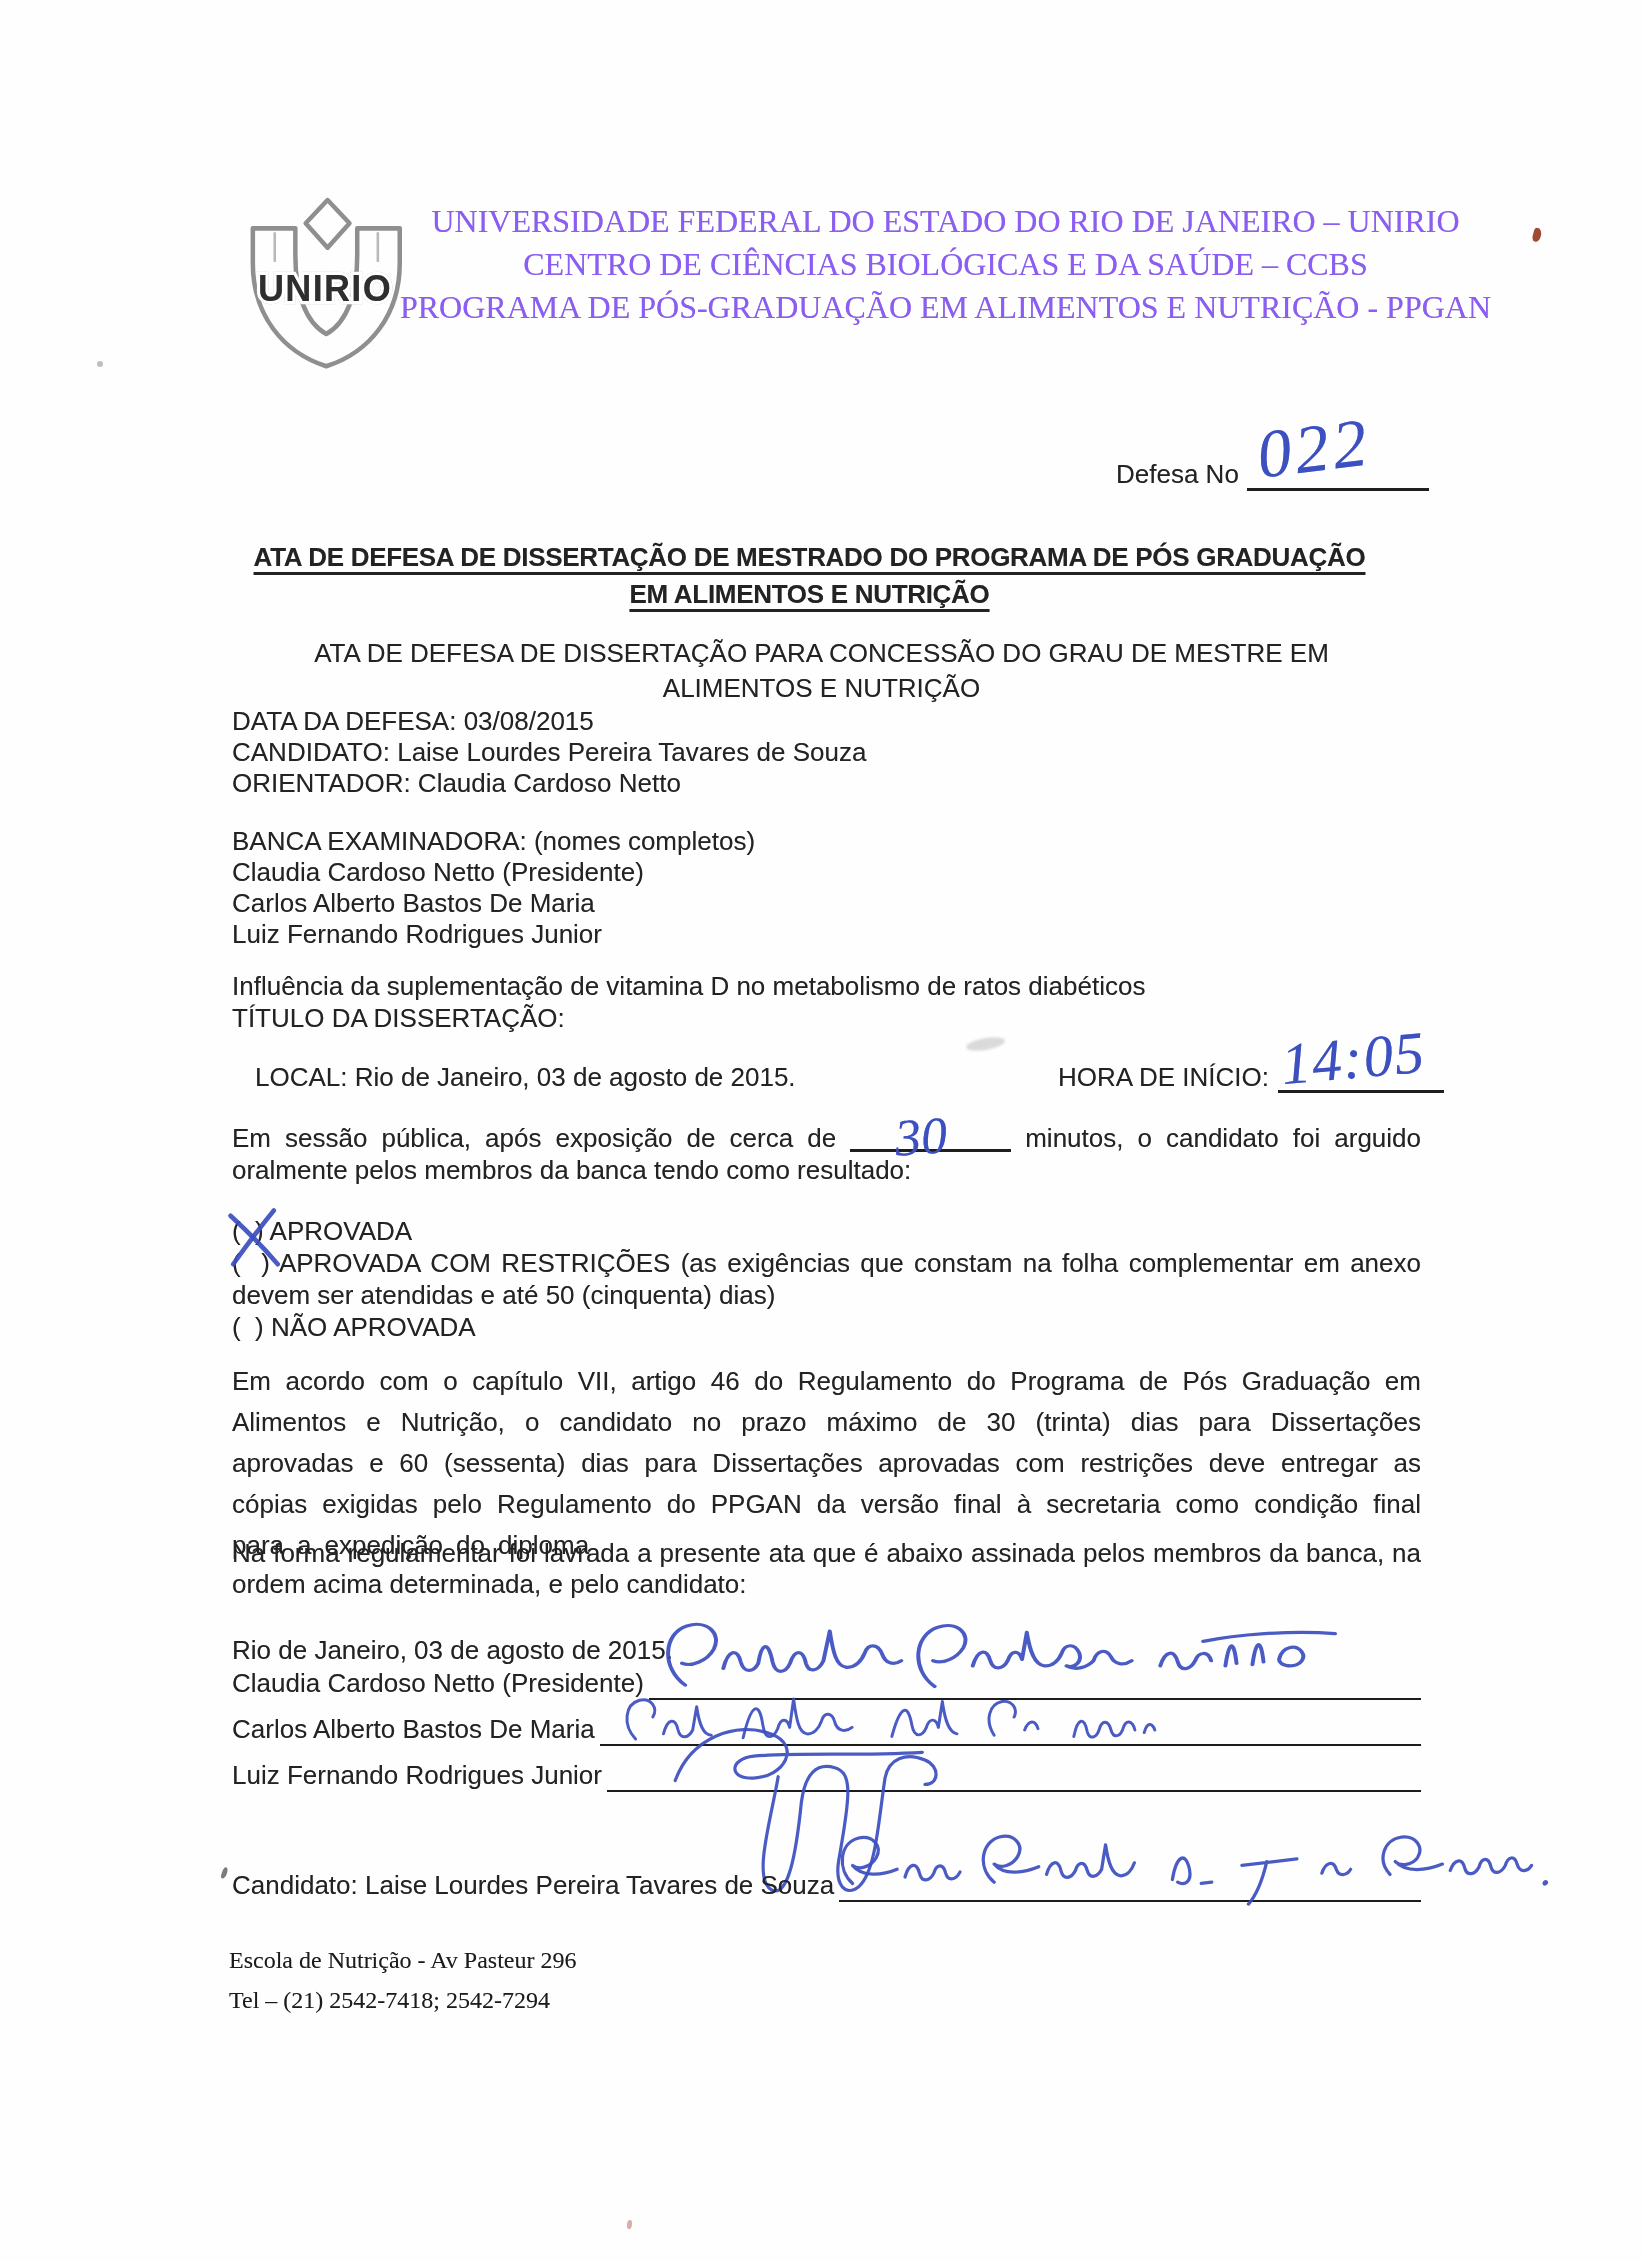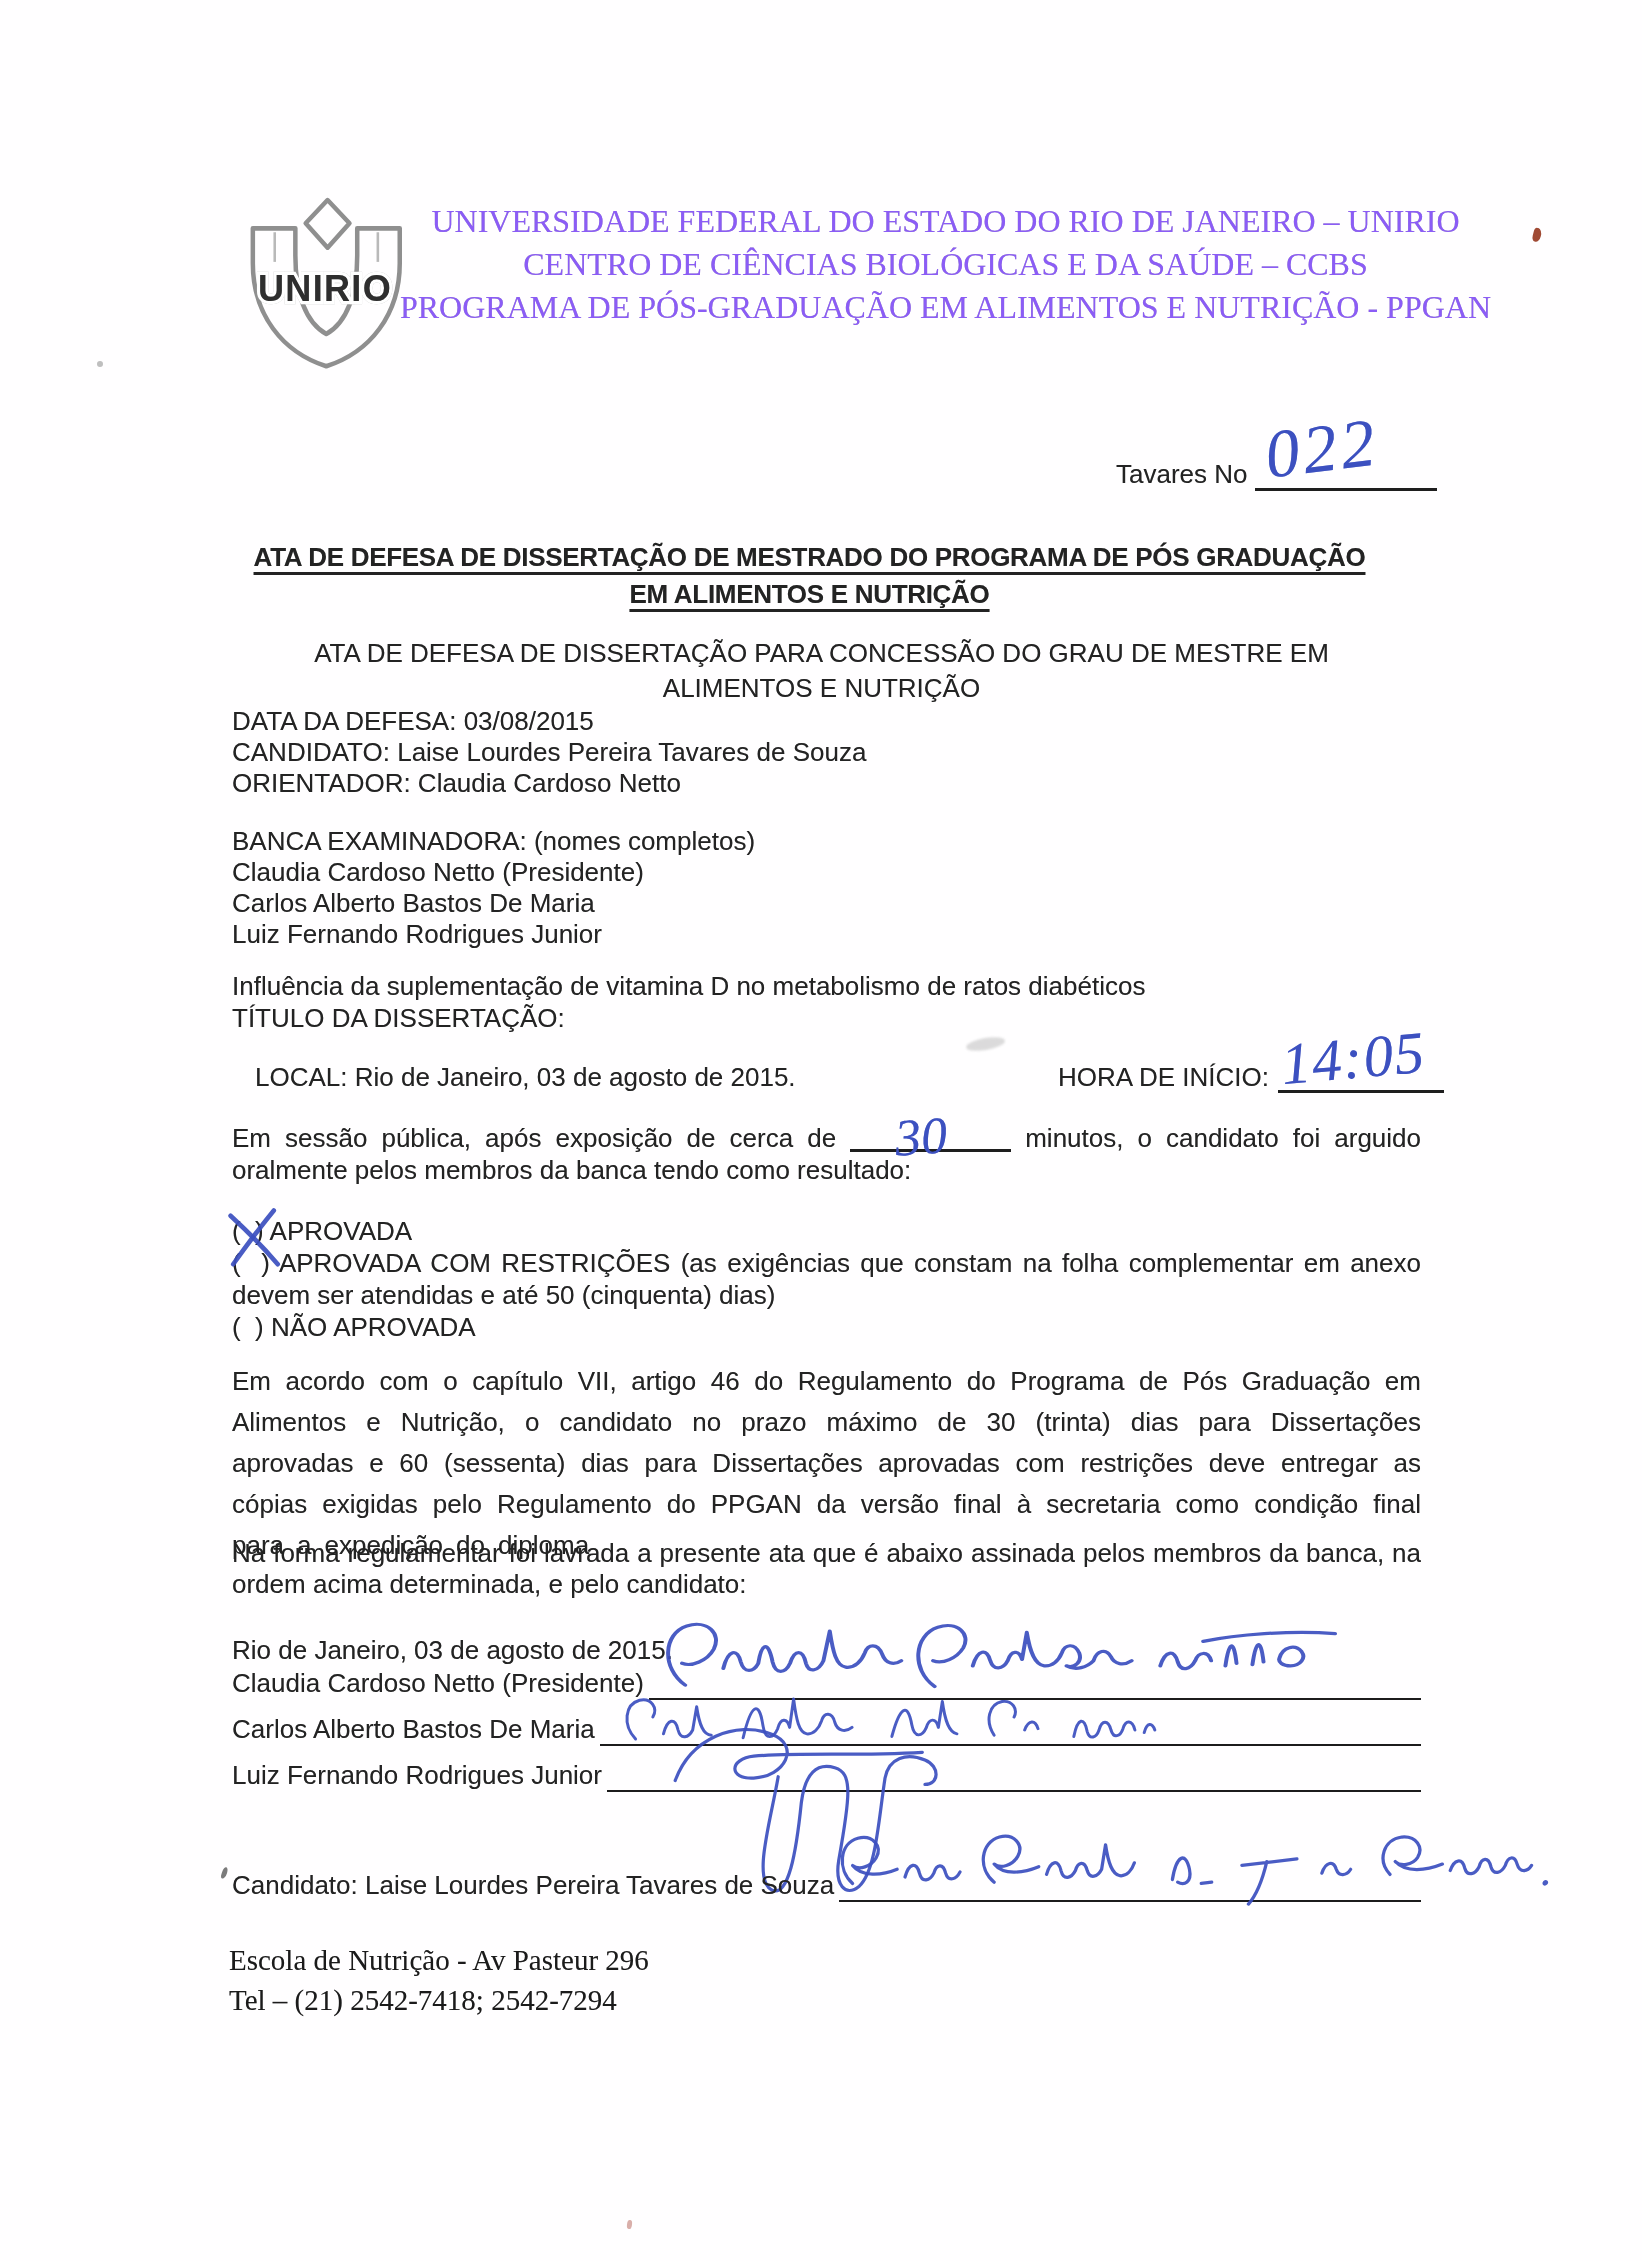--- a/index.html
+++ b/index.html
@@ -50,21 +50,21 @@
   .rio{left:232px;top:1635px;width:1189px;}
   
   .sigs{left:232px;top:1654px;width:1189px;}
   .sigrow{display:flex;align-items:flex-end;height:46px;position:relative;}
   .siglabel{white-space:nowrap;padding-bottom:1.3px;}
   .sline{flex:1;border-bottom:2.6px solid #1c1c1c;height:6.4px;margin-left:5.2px;position:relative;}
   .sline svg{position:absolute;overflow:visible;}
   .candrow{left:232px;top:1853px;width:1189px;display:flex;align-items:flex-end;height:49px;}
   .ink path{fill:none;stroke:#3c50c0;stroke-linecap:round;stroke-linejoin:round;opacity:.93;}
   
-  .footer{left:229px;top:1940px;font-family:"Liberation Serif",serif;font-size:29px;
+  .footer{left:229px;top:1940px;font-family:"Liberation Serif",serif;font-size:24px;
           line-height:40px;color:#1b1b1b;}
   
   .speck{position:absolute;border-radius:50%;}
   .sr{position:absolute;width:0.6px;height:0.6px;overflow:hidden;clip:rect(0 0 0 0);white-space:nowrap;}
 </style>
 </head>
 <body>
 
 <div class="page">
 
@@ -81,21 +81,21 @@
   <div class="abs hdr-text">
     <div>UNIVERSIDADE FEDERAL DO ESTADO DO RIO DE JANEIRO – UNIRIO</div>
     <div>CENTRO DE CIÊNCIAS BIOLÓGICAS E DA SAÚDE – CCBS</div>
     <div>PROGRAMA DE PÓS-GRADUAÇÃO EM ALIMENTOS E NUTRIÇÃO - PPGAN</div>
   </div>
 
   <div class="speck" style="left:1533px;top:228px;width:8.4px;height:14px;background:#a04a34;
        border-radius:40% 60% 55% 45%;transform:rotate(14deg);"></div>
 
   <div class="abs defesa-row">
-    <span class="defesa-label">Tavares No</span>
+    <span class="defesa-label">Defesa No</span>
     <span class="dline">
       <span class="hw hw-defesa">022</span>
     </span>
   </div>
 
   <div class="abs main-title">
     <div><span>ATA DE DEFESA DE DISSERTAÇÃO DE MESTRADO DO PROGRAMA DE PÓS GRADUAÇÃO</span></div>
     <div><span>EM ALIMENTOS E NUTRIÇÃO</span></div>
   </div>
 

